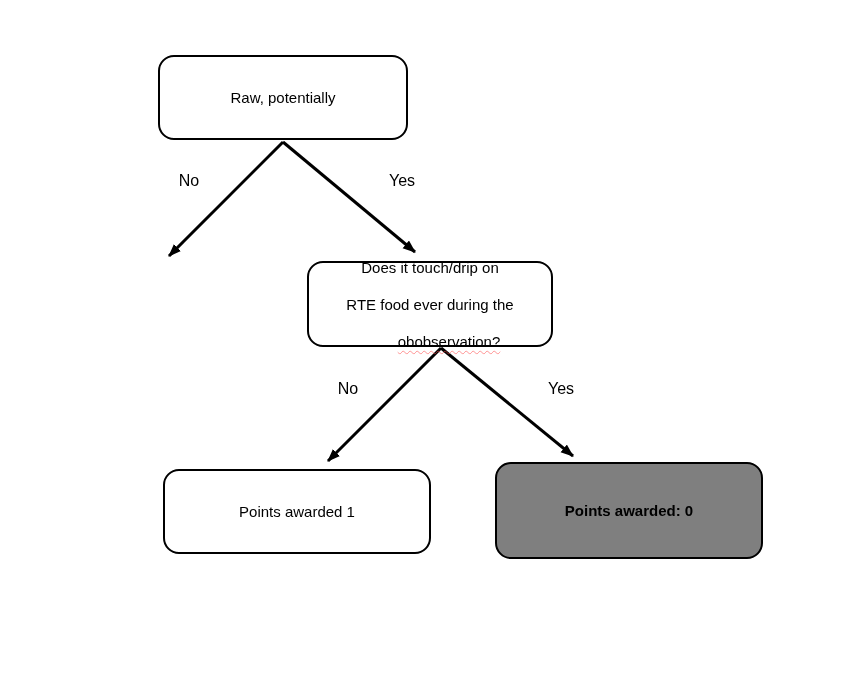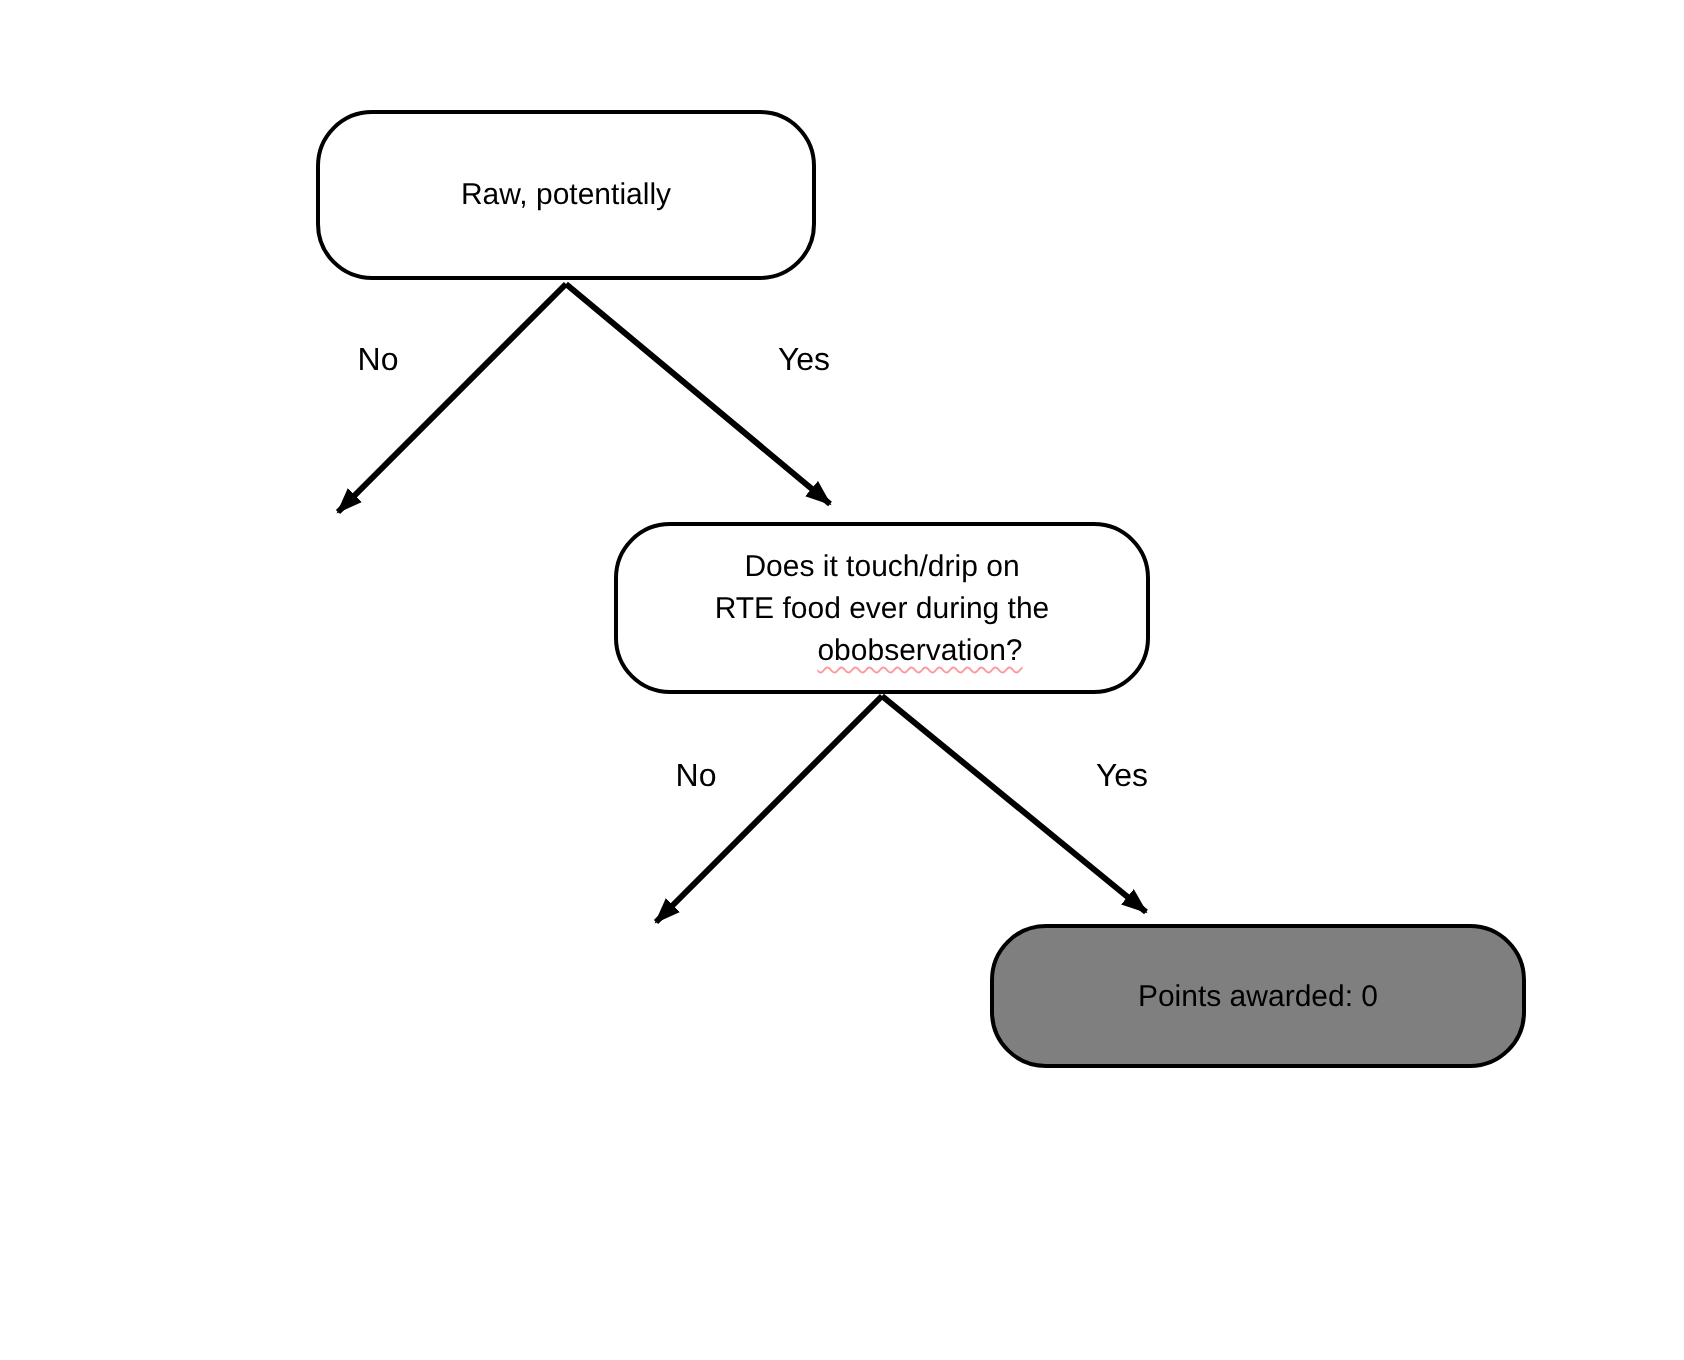--- a/index.html
+++ b/index.html
@@ -20,38 +20,38 @@
     position: absolute;
     left: 0;
     top: 0;
     width: 842px;
     height: 680px;
   }
   .node {
     position: absolute;
     box-sizing: border-box;
     border: 2.5px solid #000000;
-    border-radius: 28px;
+    border-radius: 16px;
     background: #ffffff;
     display: flex;
     flex-direction: column;
     align-items: center;
     justify-content: center;
     text-align: center;
     font-size: 15px;
     line-height: 1.4;
   }
   .node.gray {
     background: #7f7f7f;
   }
   .node-root      { left: 158px; top: 55px;  width: 250px; height: 85px; }
   .node-notcoded  { left: 32px;  top: 262px; width: 251px; height: 86px; }
-  .node-touchdrip { left: 307px; top: 261px; width: 268px; height: 86px; }
+  .node-touchdrip { left: 307px; top: 261px; width: 246px; height: 86px; gap: 16px; }
   .node-points1   { left: 163px; top: 469px; width: 268px; height: 85px; }
-  .node-points0   { left: 495px; top: 462px; width: 268px; height: 72px; }
+  .node-points0   { left: 495px; top: 462px; width: 268px; height: 97px; font-weight: bold; }
   .edge-label {
     position: absolute;
     font-size: 16px;
     transform: translate(-50%, -50%);
     white-space: nowrap;
   }
   .lbl-root-no  { left: 189px; top: 181px; }
   .lbl-root-yes { left: 402px; top: 181px; }
   .lbl-touch-no  { left: 348px; top: 389px; }
   .lbl-touch-yes { left: 561px; top: 389px; }
@@ -85,20 +85,23 @@
     <span>Raw, potentially</span>
   </div>
 
 
   <div class="node node-touchdrip">
     <span>Does it touch/drip on</span>
     <span>RTE food ever during the</span>
     <span class="spellcheck">obobservation?</span>
   </div>
 
+  <div class="node node-points1">
+    <span>Points awarded 1</span>
+  </div>
 
   <div class="node gray node-points0">
     <span>Points awarded: 0</span>
   </div>
 
   <div class="edge-label lbl-root-no">No</div>
   <div class="edge-label lbl-root-yes">Yes</div>
   <div class="edge-label lbl-touch-no">No</div>
   <div class="edge-label lbl-touch-yes">Yes</div>
 

